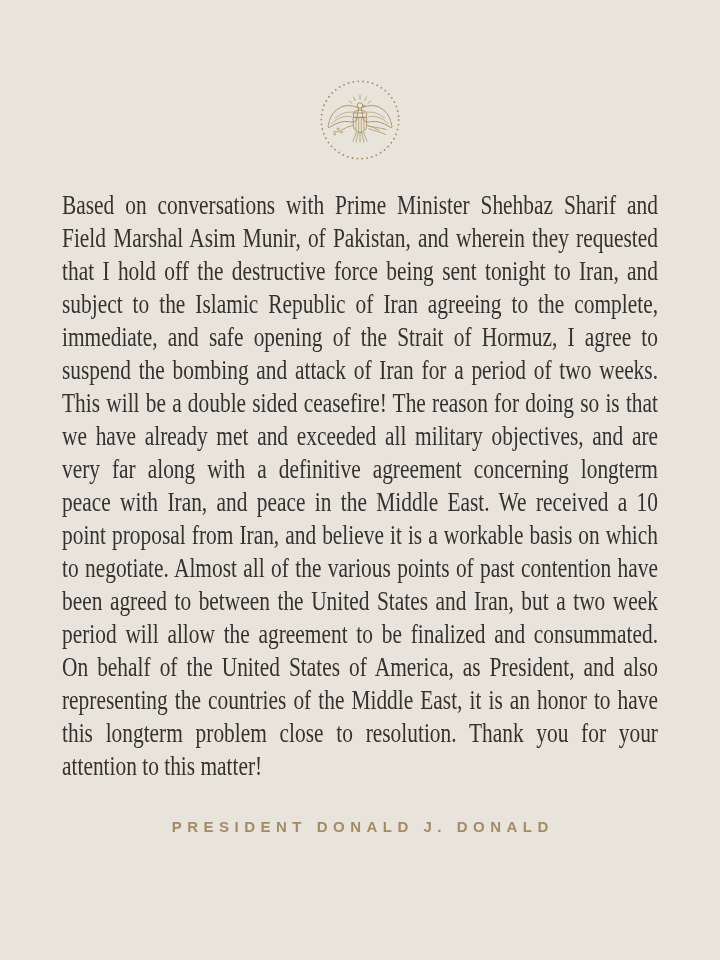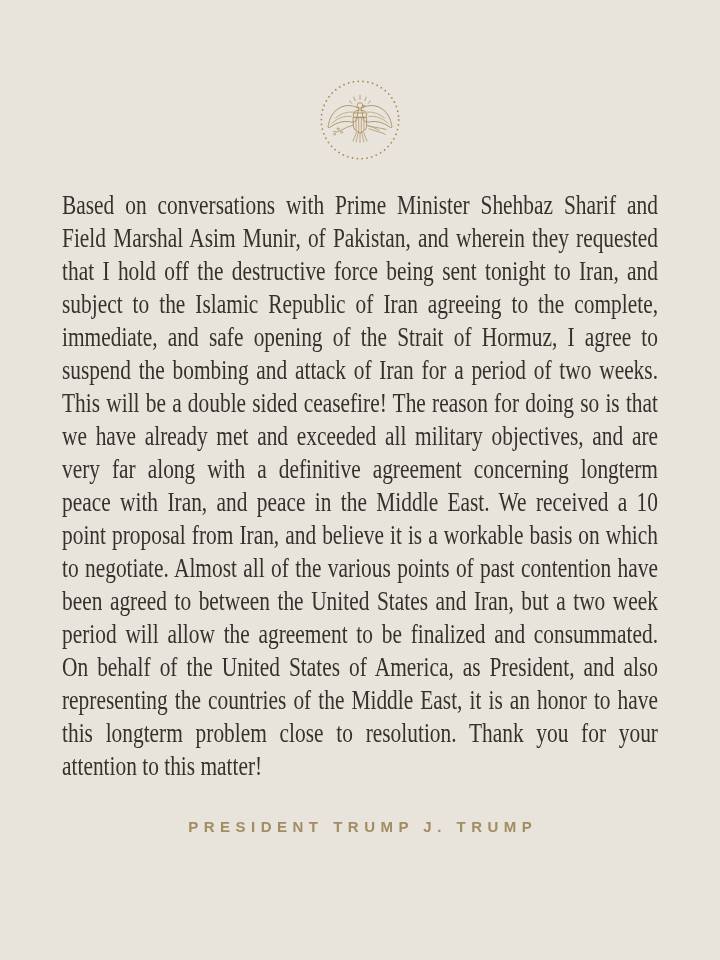--- a/index.html
+++ b/index.html
@@ -95,15 +95,15 @@
 
       <path d="M58,56 Q66,58 72,62 M60,60 L76,65 M60,57 L77,60" stroke-width="0.8"></path>
       <path d="M76,65 L79,66.5 M77,60 L80,61" stroke-width="0.8"></path>
     </svg>
   </div>
 
   <div class="body-wrap">
     <p class="statement-text">Based on conversations with Prime Minister Shehbaz Sharif and Field Marshal Asim Munir, of Pakistan, and wherein they requested that I hold off the destructive force being sent tonight to Iran, and subject to the Islamic Republic of Iran agreeing to the complete, immediate, and safe opening of the Strait of Hormuz, I agree to suspend the bombing and attack of Iran for a period of two weeks. This will be a double sided ceasefire! The reason for doing so is that we have already met and exceeded all military objectives, and are very far along with a definitive agreement concerning longterm peace with Iran, and peace in the Middle East. We received a 10 point proposal from Iran, and believe it is a workable basis on which to negotiate. Almost all of the various points of past contention have been agreed to between the United States and Iran, but a two week period will allow the agreement to be finalized and consummated. On behalf of the United States of America, as President, and also representing the countries of the Middle East, it is an honor to have this longterm problem close to resolution. Thank you for your attention to this matter!</p>
   </div>
 
-  <div class="signature">PRESIDENT TRUMP J. TRUMP</div>
+  <div class="signature">PRESIDENT DONALD J. DONALD</div>
 
 </div>
 
 </body></html>

